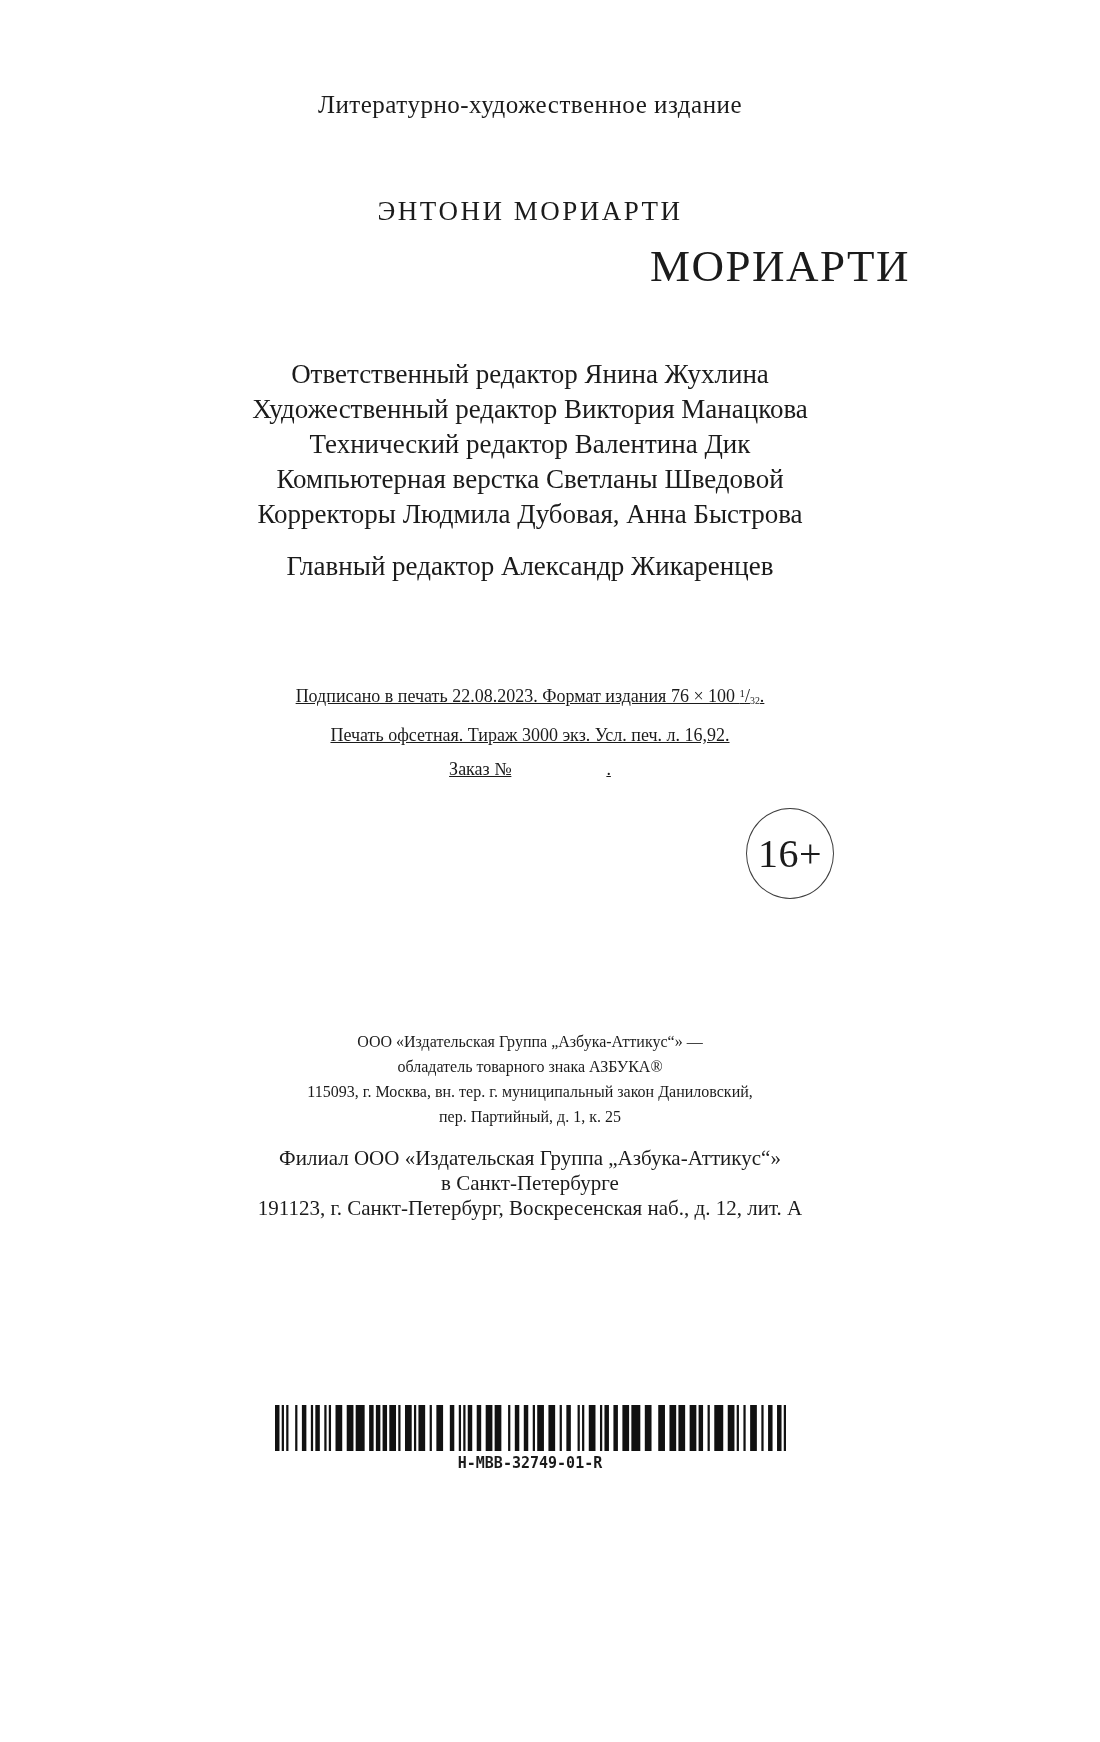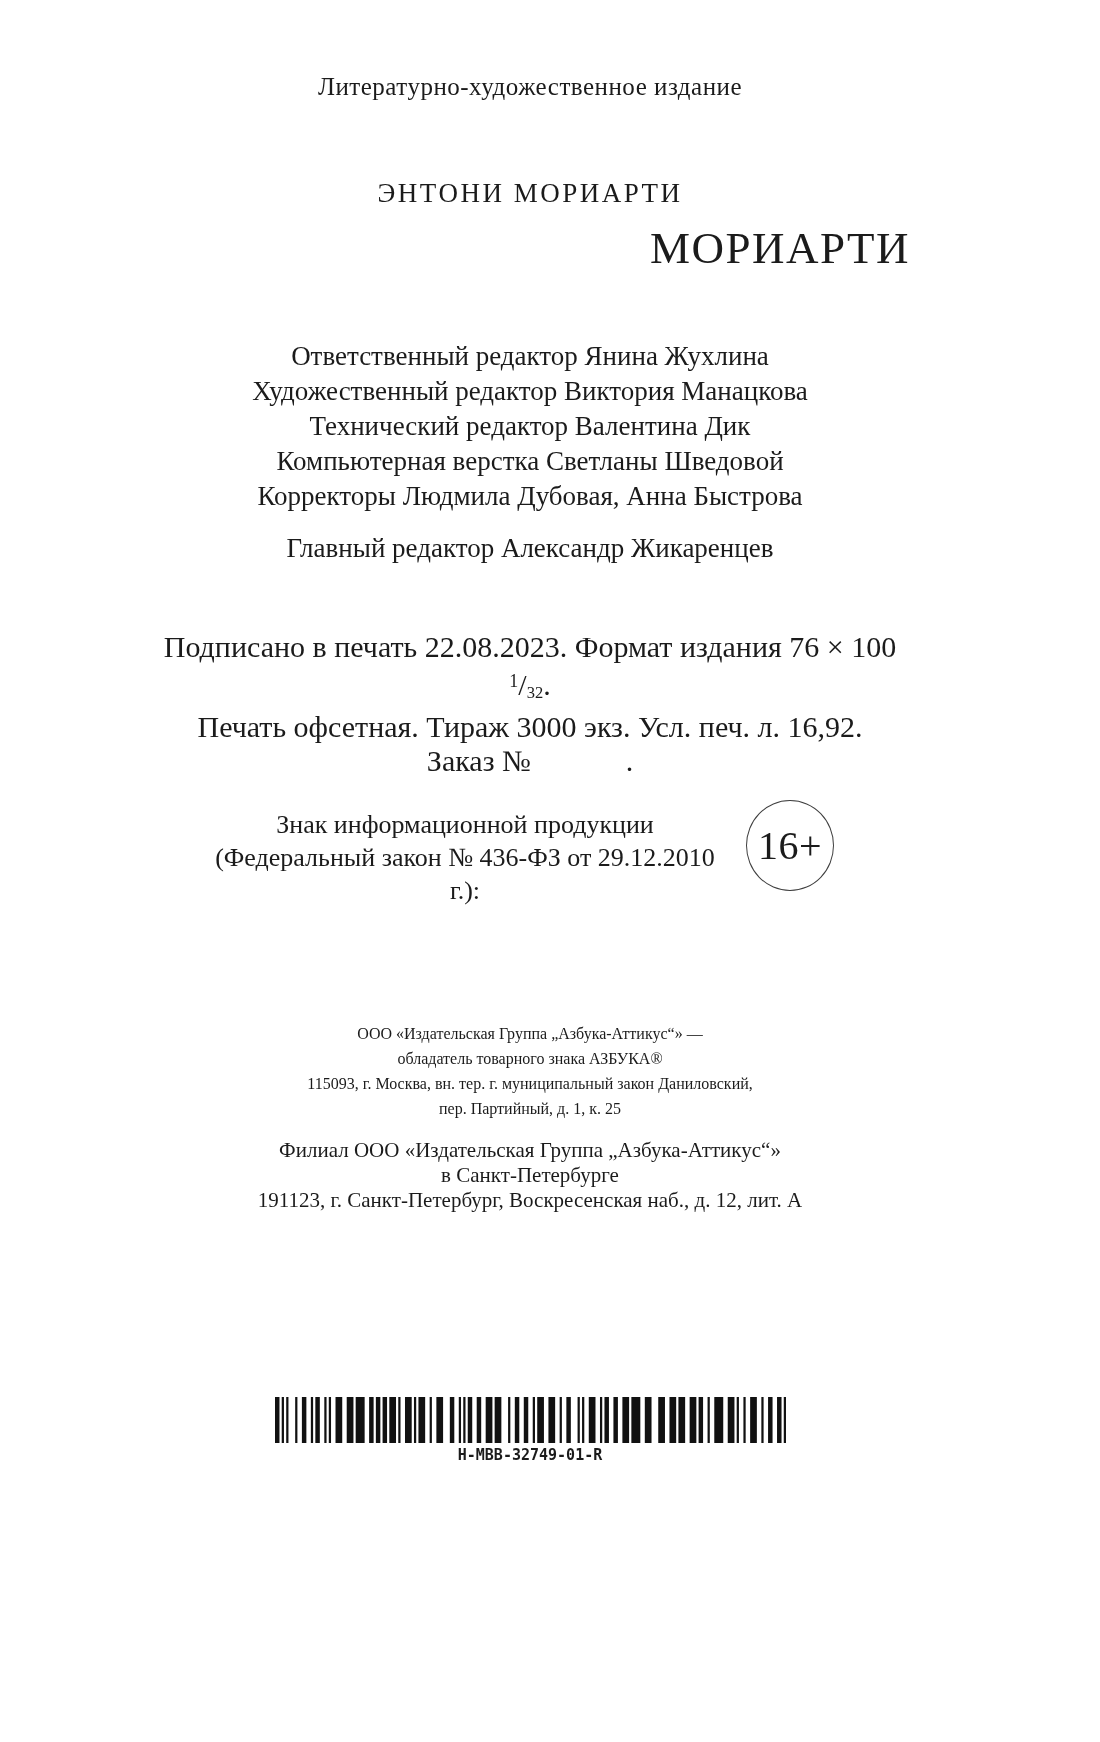--- a/index.html
+++ b/index.html
@@ -5,21 +5,21 @@
   html,body{margin:0;padding:0;background:#e8e8e8;}
   .page{
     position:relative;
     width:1100px;height:1742px;
     margin:0 auto;
     background:#ffffff;
     color:#1b1b1b;
     font-family:"Liberation Serif","DejaVu Serif",serif;
     overflow:hidden;
     box-sizing:border-box;
-    padding-top:72px;
+    padding-top:90px;
   }
   .column{
     width:760px;
     margin-left:150px;
     text-align:center;
   }
   .edition-type{
     font-size:25px;
     line-height:30px;
     letter-spacing:0.5px;
@@ -41,23 +41,24 @@
     margin-top:63px;
     font-size:27px;
     line-height:35px;
   }
   .chief{
     margin-top:17px;
     font-size:27px;
     line-height:35px;
   }
   .print-info{
-    margin-top:64px;
-    font-size:30px;
+    margin-top:92px;
+    font-size:18px;
     line-height:34px;
+    text-decoration:underline;
   }
   .sup{font-size:0.60em;vertical-align:0.45em;}
   .sub{font-size:0.55em;vertical-align:-0.2em;}
   .order-gap{display:inline-block;width:95px;}
   .age-row{
     position:relative;
     margin-top:22px;
     height:100px;
   }
   .age-text{
@@ -121,24 +122,20 @@
 
     <div class="chief">Главный редактор Александр Жикаренцев</div>
 
     <div class="print-info">
       <div><span>Подписано в печать 22.08.2023. Формат издания 76 × 100 </span><span class="sup">1</span><span>/</span><span class="sub">32</span><span>.</span></div>
       <div>Печать офсетная. Тираж 3000 экз. Усл. печ. л. 16,92.</div>
       <div><span>Заказ №</span><span class="order-gap"></span><span>.</span></div>
     </div>
 
     <div class="age-row">
-      <div class="age-text">
-        <div>Знак информационной продукции</div>
-        <div>(Федеральный закон № 436-ФЗ от 29.12.2010 г.):</div>
-      </div>
       <div class="age-badge">
         <span>16+</span>
       </div>
     </div>
 
     <div class="publisher">
       <div>ООО «Издательская Группа „Азбука-Аттикус“» —</div>
       <div>обладатель товарного знака АЗБУКА®</div>
       <div>115093, г. Москва, вн. тер. г. муниципальный закон Даниловский,</div>
       <div>пер. Партийный, д. 1, к. 25</div>

